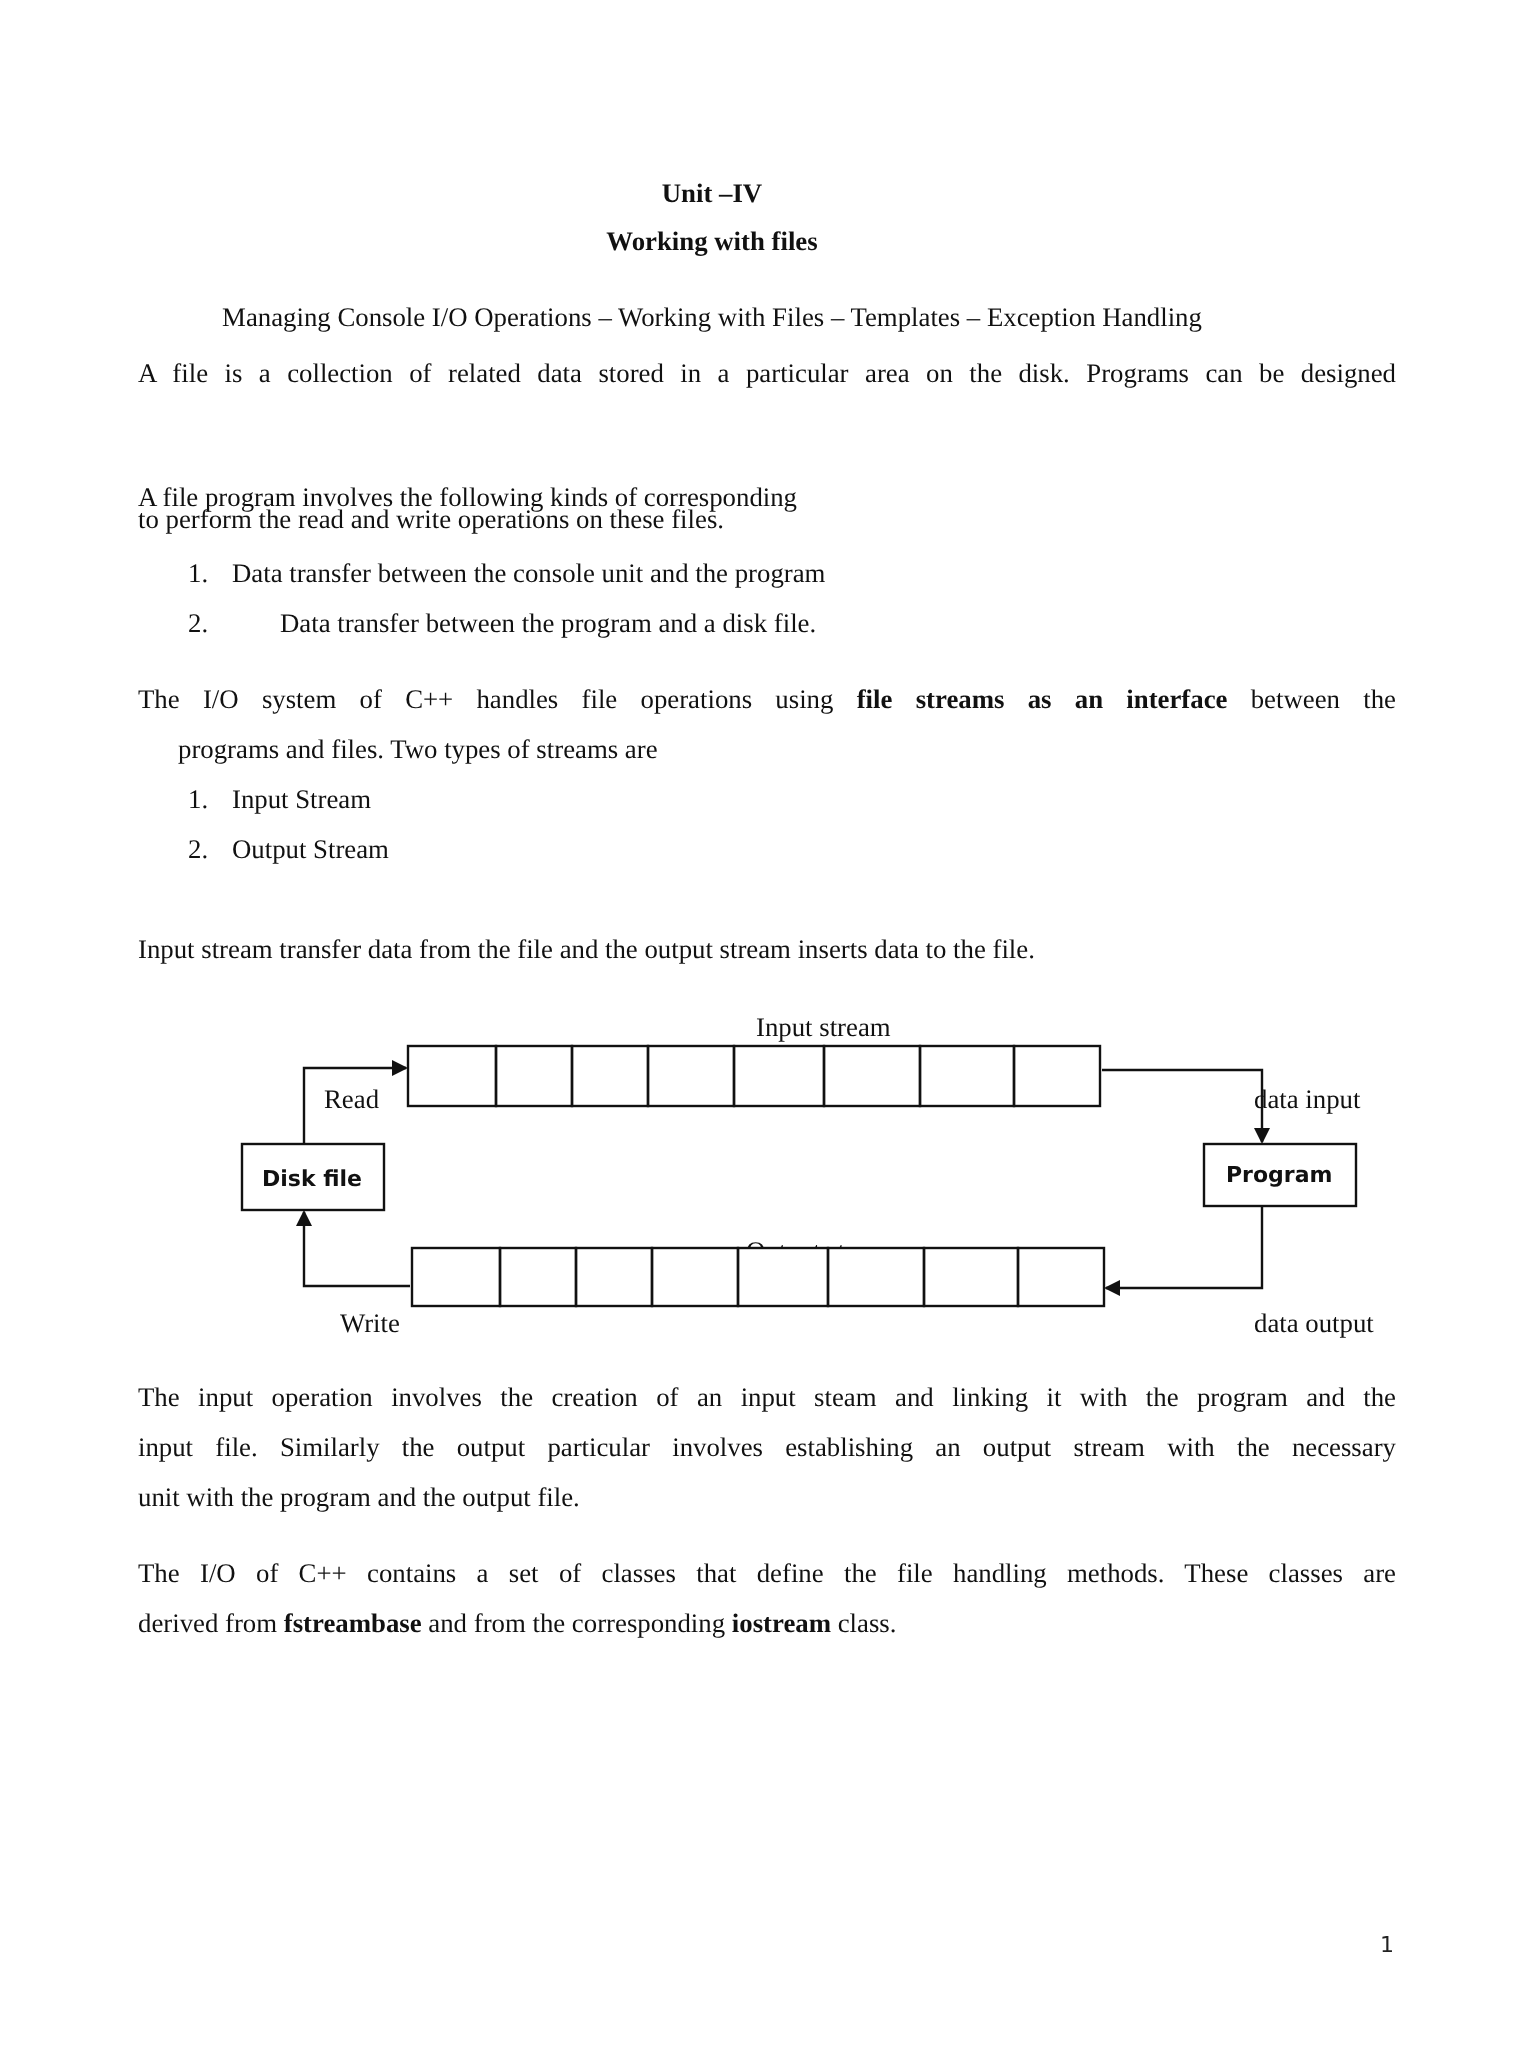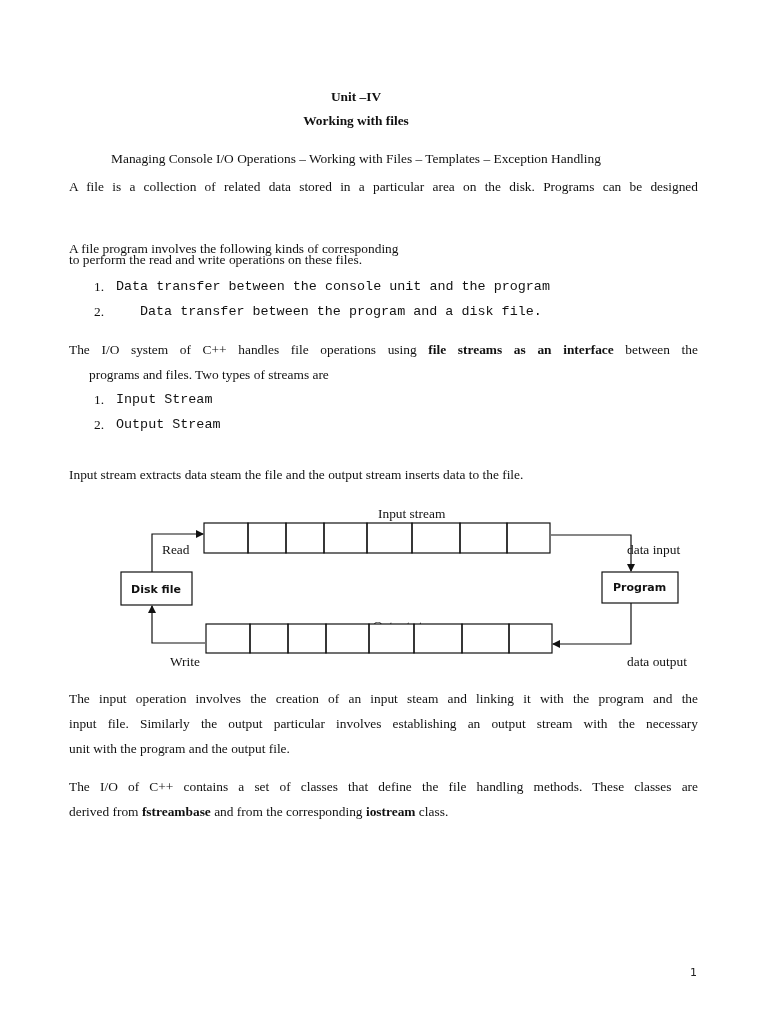--- a/index.html
+++ b/index.html
@@ -5,21 +5,21 @@
   html, body { margin: 0; padding: 0; background: #ffffff; }
   body { width: 768px; height: 1024px; position: relative; overflow: hidden;
          font-family: "Liberation Serif", serif; color: #111; }
   .t { position: absolute; font-size: 13.4px; white-space: nowrap; line-height: 1; }
   .center { left: 0; width: 712px; text-align: center; }
   .bold { font-weight: bold; }
   .just { position: absolute; left: 69px; width: 629px; font-size: 13.4px; line-height: 1;
           text-align: justify; text-align-last: justify; white-space: nowrap; }
   .just-last { position: absolute; left: 69px; font-size: 13.4px; line-height: 1; white-space: nowrap; }
   .li-num { position: absolute; left: 94px; font-size: 13.4px; line-height: 1; }
-  .li-txt { position: absolute; left: 116px; font-size: 13.4px; line-height: 1; white-space: nowrap; font-family: Liberation Mono, monospace; }
+  .li-txt { position: absolute; left: 116px; font-size: 13.4px; line-height: 1; white-space: nowrap; }
   #diagram { position: absolute; left: 0; top: 0; }
   .sans { font-family: "DejaVu Sans", sans-serif; }
   .page-num { position: absolute; left: 690px; top: 966px; font-family: "DejaVu Sans", sans-serif;
               font-size: 11px; color: #222; }
 </style>
 </head>
 <body>
 
 <div class="t center bold" style="top:90px;">Unit –IV</div>
 <div class="t center bold" style="top:114px;">Working with files</div>
@@ -52,21 +52,21 @@
   <div>
     <span class="li-num" style="top:393px;">1.</span>
     <span class="li-txt" style="top:393px;">Input Stream</span>
   </div>
   <div>
     <span class="li-num" style="top:418px;">2.</span>
     <span class="li-txt" style="top:418px;">Output Stream</span>
   </div>
 </div>
 
-<div class="just-last" style="top:468px;">Input stream extracts data steam the file and the output stream inserts data to the file.</div>
+<div class="just-last" style="top:468px;">Input stream transfer data from the file and the output stream inserts data to the file.</div>
 
 <svg id="diagram" width="768" height="1024">
   <defs>
     <marker id="arrow" markerWidth="8" markerHeight="8" refX="7" refY="4" orient="auto" markerUnits="userSpaceOnUse">
       <path d="M0,0 L8,4 L0,8 z" fill="#111"></path>
     </marker>
   </defs>
 
   <text x="373" y="630" font-family="Liberation Serif, serif" font-size="13.4" fill="#111">Output stream</text>
   <rect x="200" y="624" width="360" height="10" fill="#fff"></rect>

